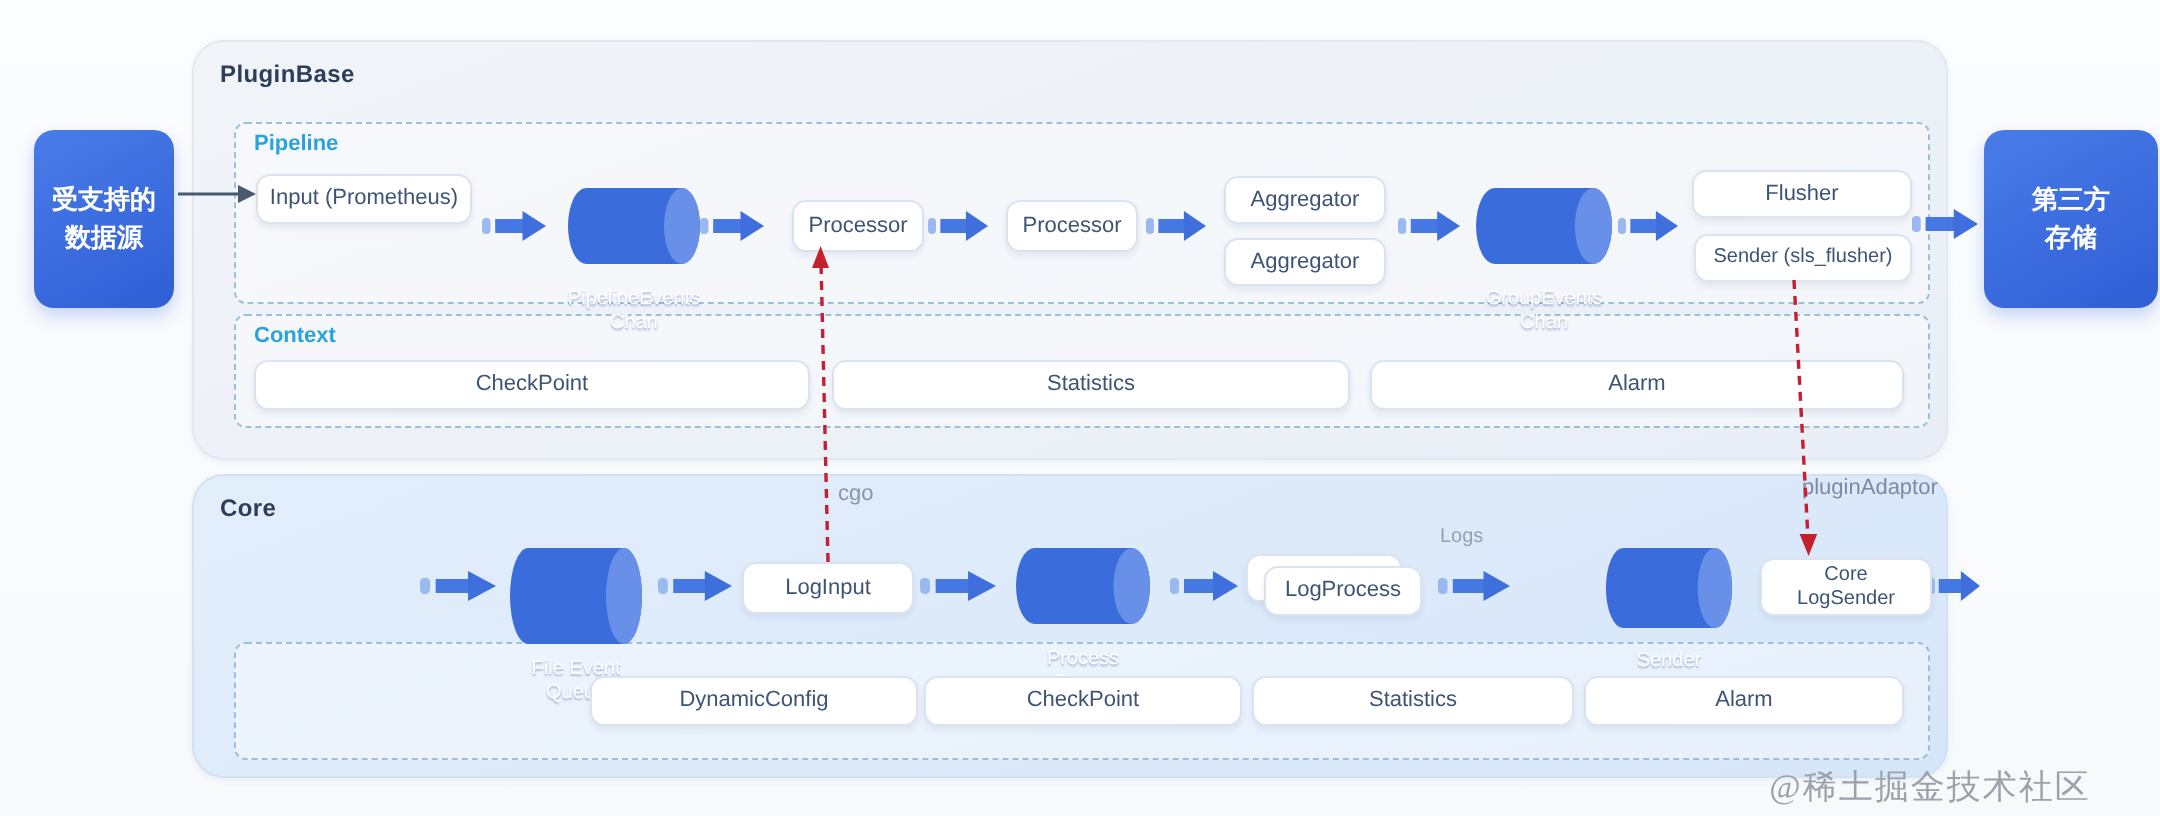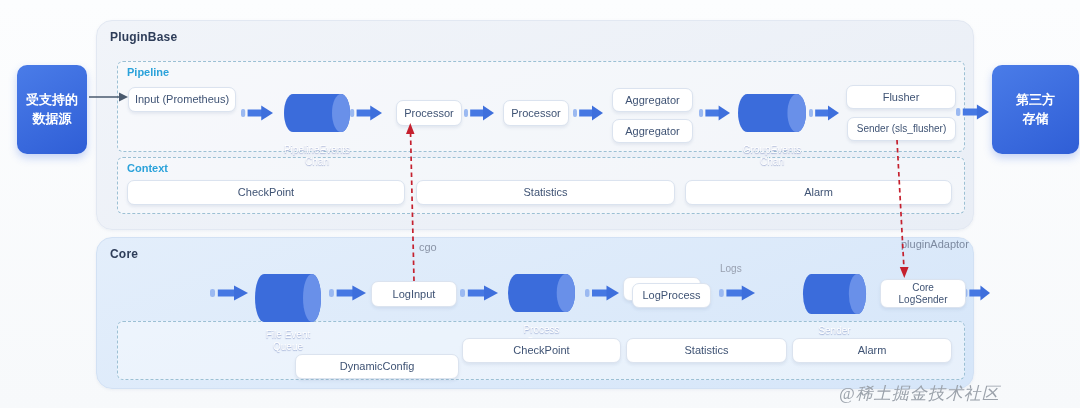--- a/index.html
+++ b/index.html
@@ -34,22 +34,22 @@
     display:flex;align-items:center;justify-content:center;text-align:center;
     color:#ffffff;font-size:10px;line-height:1.2;white-space:pre-line;
     text-shadow:0 1px 1px rgba(20,50,140,.35);
     margin-top:43px;
   }
   .harrow{position:absolute;z-index:5;height:16px;}
   .harrow svg{display:block;width:100%;height:100%;}
   .graylbl{position:absolute;z-index:8;font-size:11px;color:#8a94a6;}
   .overlay{position:absolute;left:0;top:0;z-index:9;pointer-events:none;}
   .watermark{
-    position:absolute;z-index:10;right:21px;bottom:3px;width:220px;text-align:left;
-    font-family:"Liberation Serif",serif;font-size:17px;color:#9ba2ab;letter-spacing:1px;font-style:italic;
+    position:absolute;z-index:10;right:5px;bottom:3px;width:220px;text-align:center;
+    font-family:"Liberation Serif",serif;font-size:17px;color:#9ba2ab;letter-spacing:1px;
   }
 </style>
 </head>
 <body>
 
 <div class="canvas">
 
   <div class="panel panel-pluginbase" style="left:96px;top:20px;width:876px;height:208px"></div>
   <div class="panel panel-core" style="left:96px;top:237px;width:876px;height:150px"></div>
 
@@ -129,21 +129,21 @@
       <path d="M10,0 H58 A9,19 0 0 1 58,38 H10 A9,19 0 0 1 10,0 Z" fill="#3b6cdb"></path>
       <ellipse cx="58" cy="19" rx="9" ry="19" fill="#6990e9"></ellipse>
     </svg>
     <span class="cyl-label">Sender
 Queue</span>
   </div>
 
   <div class="wbox sm" style="left:880px;top:279px;width:84px;height:27px">Core
 LogSender</div>
 
-  <div class="wbox" style="left:295px;top:354px;width:162px;height:23px">DynamicConfig</div>
+  <div class="wbox" style="left:295px;top:338px;width:162px;height:23px">DynamicConfig</div>
   <div class="wbox" style="left:462px;top:338px;width:157px;height:23px">CheckPoint</div>
   <div class="wbox" style="left:626px;top:338px;width:159px;height:23px">Statistics</div>
   <div class="wbox" style="left:792px;top:338px;width:158px;height:23px">Alarm</div>
 
   <div class="graylbl" style="left:419px;top:241px">cgo</div>
   <div class="graylbl" style="left:901px;top:238px;color:#7d8aa0">pluginAdaptor</div>
   <div class="graylbl" style="left:720px;top:263px;font-size:10px;color:#98a0b0">Logs</div>
 
   <div id="arrow-layer">
       <div class="harrow" style="left: 241px; top: 105px; width: 32px;">

